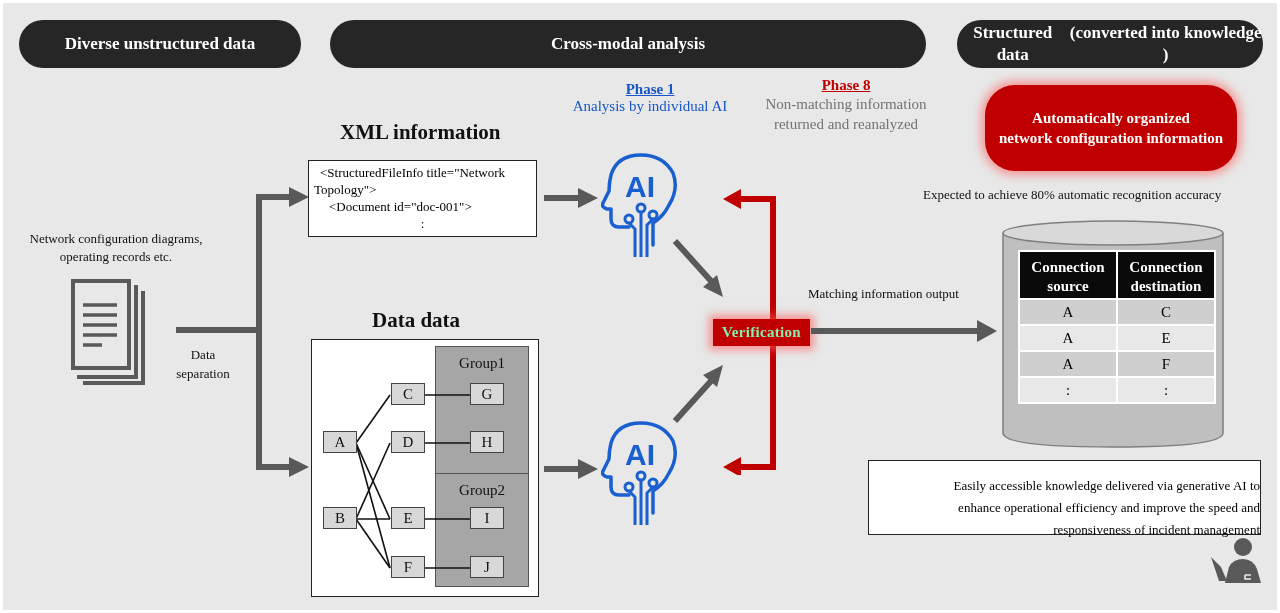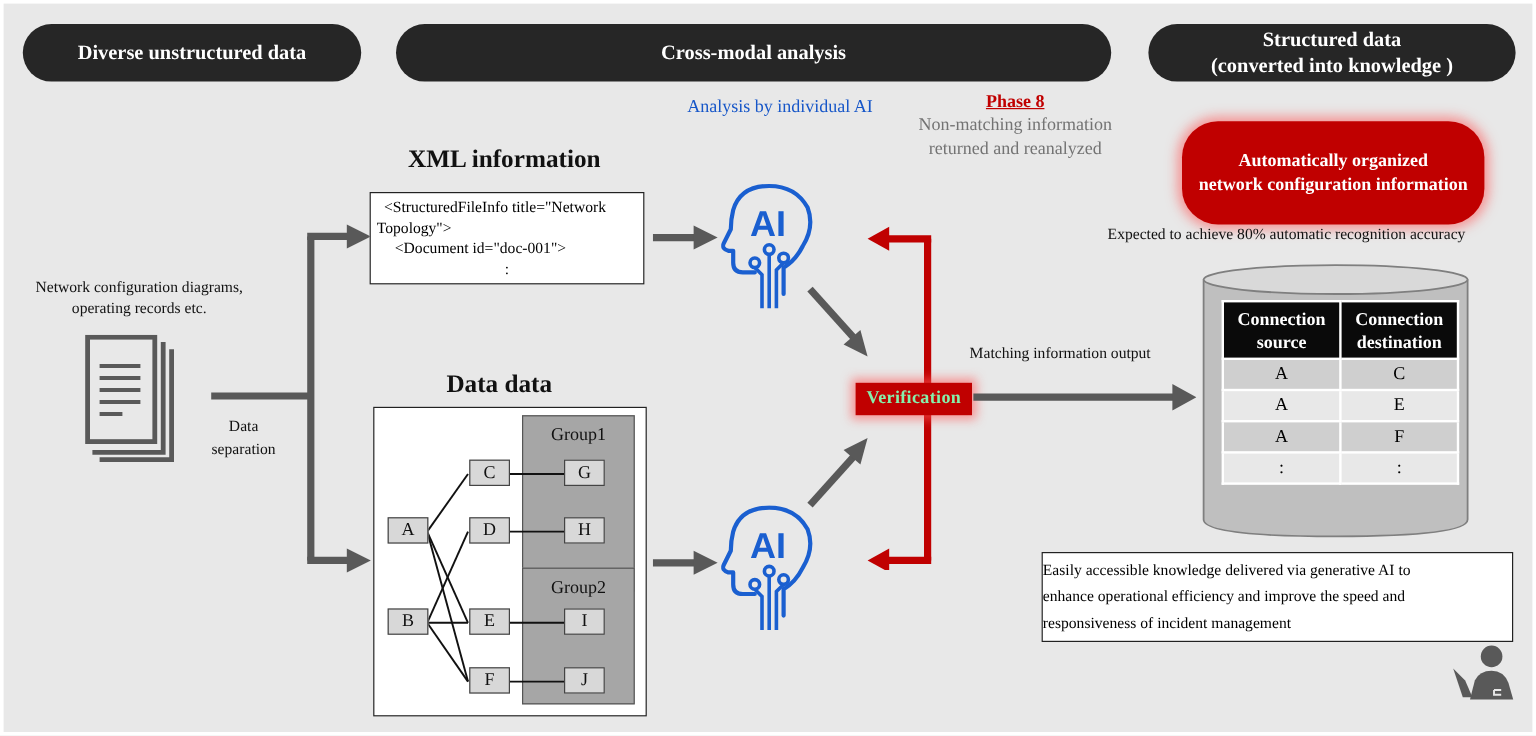--- a/index.html
+++ b/index.html
@@ -19,35 +19,36 @@
   .group { position: absolute; background: #a6a6a6; border: 1px solid #555; box-sizing: border-box; }
   .group-label { position: absolute; width: 100%; text-align: center; top: 8px; font-size: 15px; color: #111; }
   .redpill { position: absolute; background: #c00000; color: #fff; border-radius: 30px; font-weight: bold; font-size: 15px; display: flex; align-items: center; justify-content: center; text-align: center; line-height: 20px; box-shadow: 0 0 10px 4px rgba(255,80,80,0.55); }
   .verif { position: absolute; background: #c00000; color: #86efac; font-weight: bold; font-size: 15px; display: flex; align-items: center; justify-content: center; box-shadow: 0 0 8px 4px rgba(255,90,90,0.6); letter-spacing: 0.3px; }
   .small { font-size: 13px; color: #111; }
   table.conn { position: absolute; border-collapse: collapse; font-size: 14px; }
   table.conn th { background: #0a0a0a; color: #fff; font-weight: bold; font-size: 15px; line-height: 19px; padding: 6px 4px 2px; border: 2px solid #fff; width: 88px; }
   table.conn td { text-align: center; border: 2px solid #fff; height: 24px; padding: 0; font-size: 15px; }
   table.conn tr.odd td { background: #cfcfcf; }
   table.conn tr.even td { background: #e8e8e8; }
-  .benefit { position: absolute; background: #fff; border: 1px solid #222; box-sizing: border-box; font-size: 13px; line-height: 22px; text-align: left; padding-top: 3px; }
+  .benefit { position: absolute; background: #fff; border: 1px solid #222; box-sizing: border-box; font-size: 13px; line-height: 22px; text-align: right; padding-top: 14px; }
 </style>
 </head>
 <body>
 
 <div class="canvas">
 
   <div class="pill" style="left:16px;top:17px;width:282px;height:48px;">Diverse unstructured data</div>
   <div class="pill" style="left:327px;top:17px;width:596px;height:48px;">Cross-modal analysis</div>
-  <div class="pill" style="left:954px;top:17px;width:306px;height:48px;flex-direction:column;">
+  <div class="pill" style="left:954px;top:17px;width:306px;height:48px;flex-direction:row;">
     <span>Structured data</span>
     <span>(converted into knowledge )</span>
   </div>
 
   <div class="abs center" style="left:547px;top:78px;width:200px;">
+    <div class="phase1-title">Phase 1</div>
     <div class="phase1-sub">Analysis by individual AI</div>
   </div>
   <div class="abs center" style="left:733px;top:74px;width:220px;">
     <div class="phase2-title">Phase 8</div>
     <div class="phase2-sub">Non-matching information</div>
     <div class="phase2-sub">returned and reanalyzed</div>
   </div>
 
   <div class="abs center small" style="left:8px;top:227px;width:210px;line-height:18px;">
     <div>Network configuration diagrams,</div>
@@ -169,21 +170,21 @@
   </svg>
 
   <div class="verif" style="left:710px;top:316px;width:97px;height:27px;">Verification</div>
 
   <div class="abs small" style="left:805px;top:283px;">Matching information output</div>
   <svg class="abs" style="left:808px;top:316px;" width="186" height="24" viewBox="0 0 186 24">
     <line x1="0" y1="12" x2="168" y2="12" stroke="#595959" stroke-width="6"></line>
     <polygon points="166,1 186,12 166,23" fill="#595959"></polygon>
   </svg>
 
-  <div class="redpill" style="left:982px;top:98px;width:252px;height:86px;flex-direction:column;">
+  <div class="redpill" style="left:982px;top:82px;width:252px;height:86px;flex-direction:column;">
     <span>Automatically organized</span>
     <span>network configuration information</span>
   </div>
   <div class="abs small" style="left:920px;top:184px;">Expected to achieve 80% automatic recognition accuracy</div>
 
   <svg class="abs" style="left:998px;top:216px;" width="224" height="230" viewBox="0 0 224 230">
     <path d="M2,14 L2,214 Q2,228 112,228 Q222,228 222,214 L222,14" fill="#bfbfbf" stroke="#7f7f7f" stroke-width="1.5"></path>
     <ellipse cx="112" cy="14" rx="110" ry="12" fill="#d9d9d9" stroke="#7f7f7f" stroke-width="1.5"></ellipse>
   </svg>
   <table class="conn" style="left:1015px;top:247px;padding-left:20px;">

